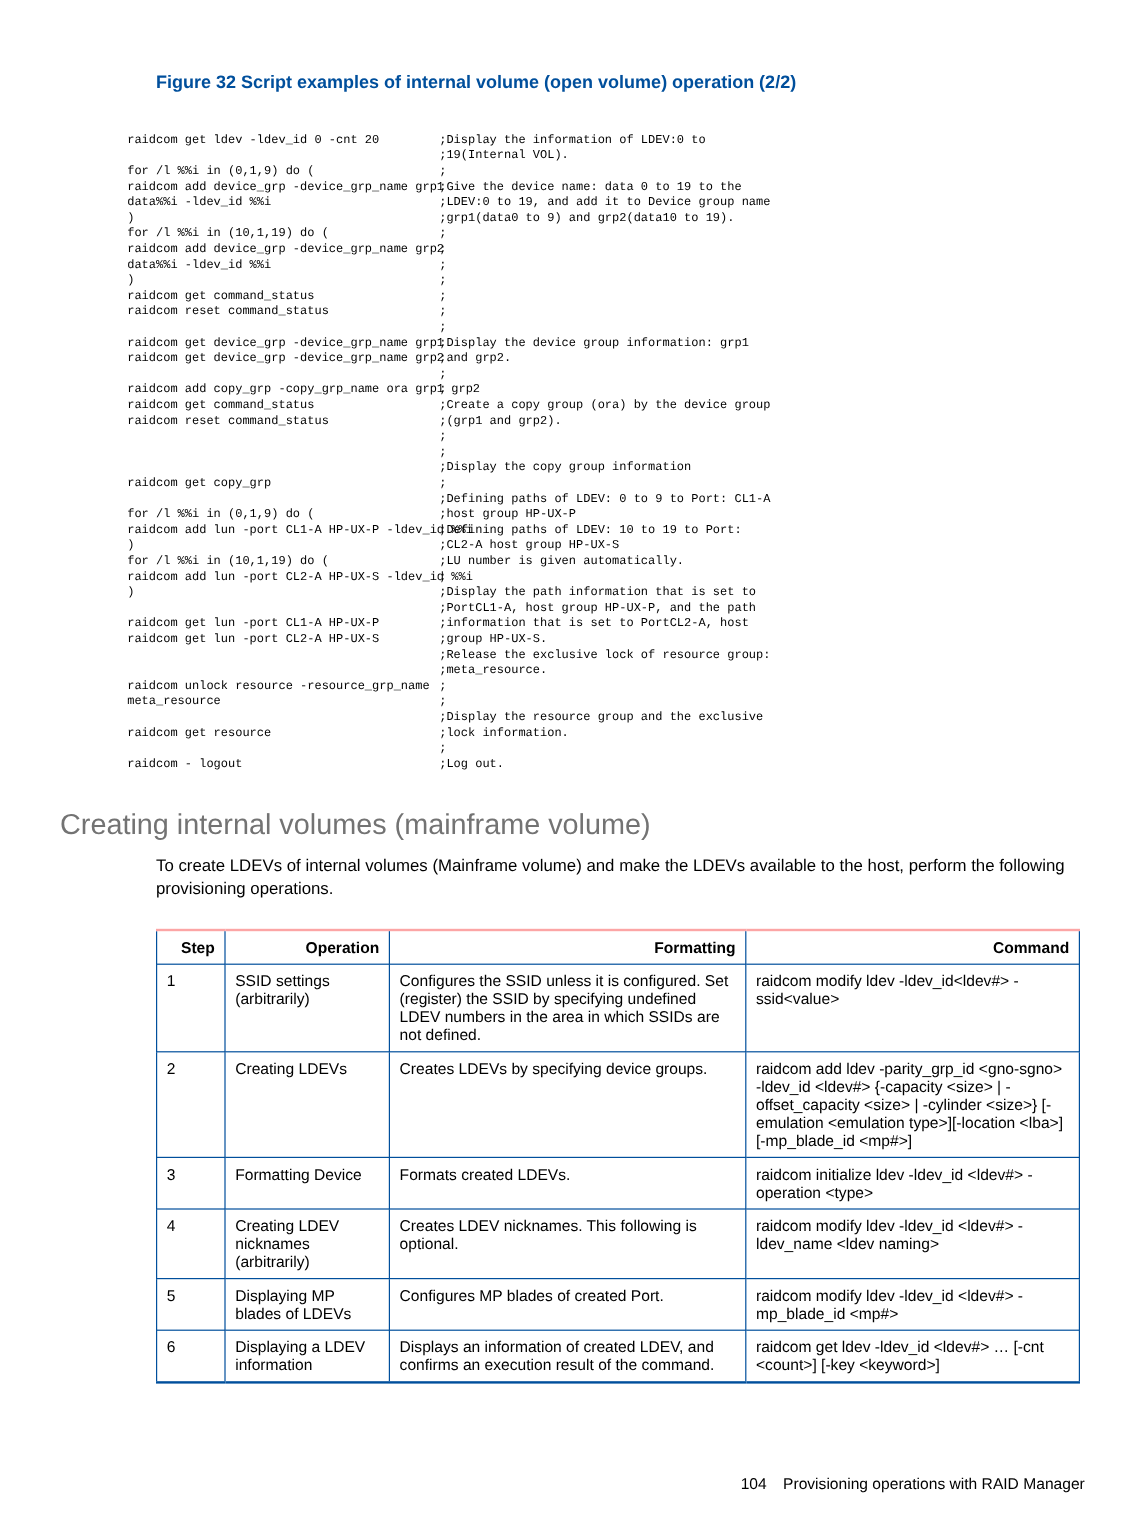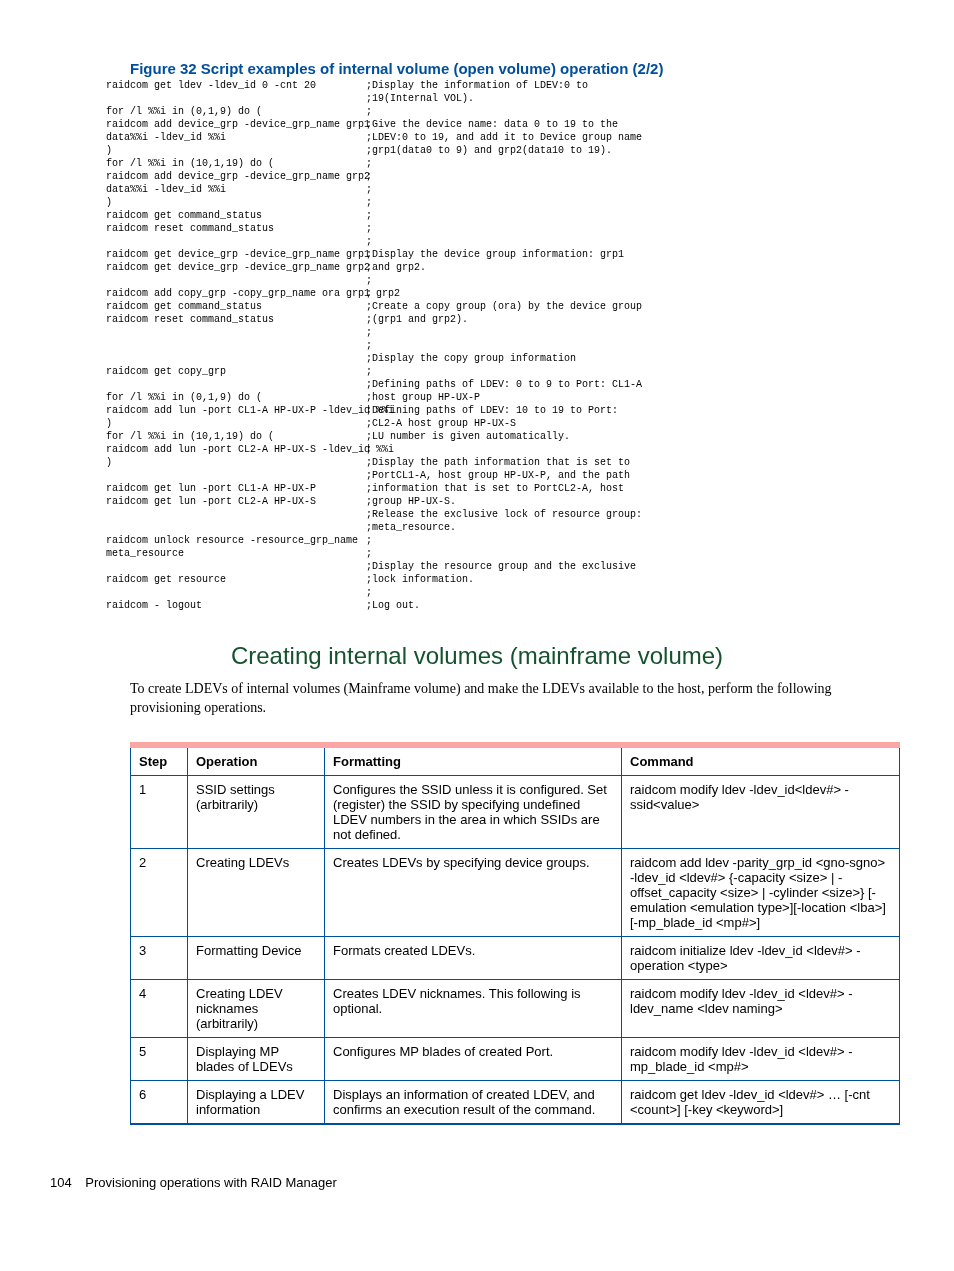--- a/index.html
+++ b/index.html
@@ -8,78 +8,78 @@
     margin: 0;
     padding: 60px 50px 40px 50px;
     color: #000;
     font-size: 13px;
     width: 854px;
   }
   .figure-title {
     color: #004f9c;
     font-weight: bold;
     font-size: 15px;
-    margin-bottom: 2px;
+    margin-bottom: 34px;
     margin-left: 80px;
   }
   .code-block {
     font-family: "Courier New", monospace;
     font-size: 10px;
     line-height: 1.3;
     white-space: pre;
     margin-left: 56px;
     margin-bottom: 30px;
     display: flex;
   }
   .code-left {
     width: 260px;
     flex-shrink: 0;
   }
   .code-right {
     flex: 1;
   }
   .section-heading {
-    color: #14532d;
+    color: #737373;
     font-size: 24px;
     font-weight: normal;
     margin: 30px 0 10px 0;
-    text-align: center;
   }
   .body-text {
     margin-left: 80px;
     margin-bottom: 24px;
     font-size: 14px;
     line-height: 1.35;
-    font-family: Liberation Serif, serif;
   }
   .steps-table {
     border-collapse: collapse;
     margin-left: 80px;
     width: 770px;
     font-size: 13px;
   }
   .steps-table th, .steps-table td {
     border: 1px solid #004f9c;
     padding: 6px 8px;
     text-align: left;
     vertical-align: top;
   }
   .steps-table th {
     font-weight: bold;
-    border-top: 6px solid #fca5a5;
+    border-top: 2px solid #fca5a5;
+    text-align: right;
   }
   .steps-table tr:last-child td {
     border-bottom: 2px solid #004f9c;
   }
   .col-step { width: 40px; }
   .col-op { width: 120px; }
   .col-desc { width: 280px; }
   .footer {
-    margin-top: 50px;
+    margin-top: 76px;
     font-size: 13px;
+    text-align: right;
   }
   .footer .num { margin-right: 10px; }
 </style>
 </head>
 <body>
 
 <div class="figure-title">Figure 32 Script examples of internal volume (open volume) operation (2/2)</div>
 
 <div class="code-block">
   <div class="code-left">raidcom get ldev -ldev_id 0 -cnt 20

